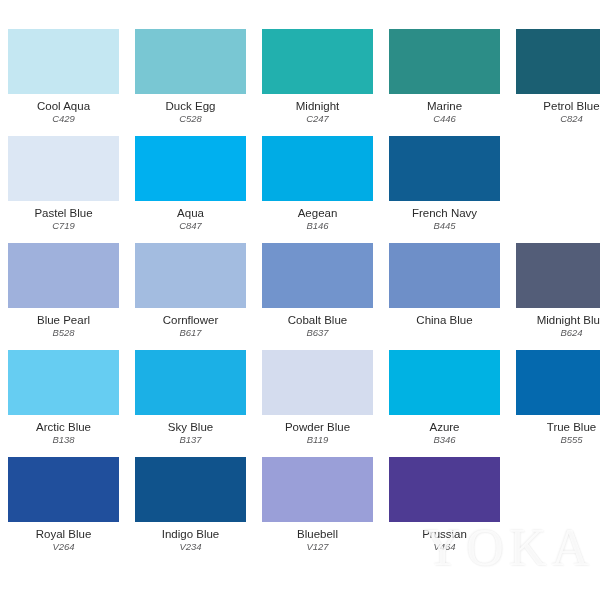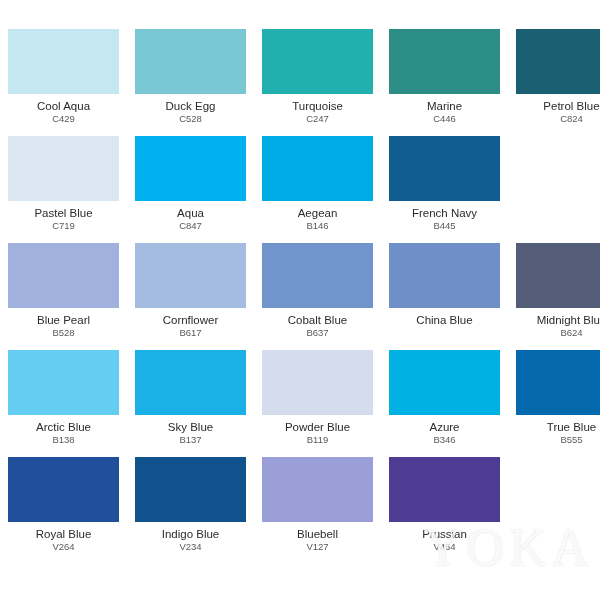--- a/index.html
+++ b/index.html
@@ -55,20 +55,21 @@
     white-space: nowrap;
     text-align: center;
   }
 
   .swatch-code {
     font-size: 9.5px;
     line-height: 12px;
     color: #59595b;
     text-align: left;
     white-space: nowrap;
+    font-style: italic;
   }
 
   
   #watermark {
     position: absolute;
     right: 6px;
     bottom: 26px;
     font-family: "Liberation Serif", serif;
     font-size: 52px;
     letter-spacing: 5px;
@@ -94,21 +95,21 @@
         <div class="swatch-name">Cool Aqua</div>
         <div class="swatch-code">C429</div>
       </div>
       <div class="swatch-cell">
         <div class="swatch-chip" style="background-color: rgb(121, 199, 211);"></div>
         <div class="swatch-name">Duck Egg</div>
         <div class="swatch-code">C528</div>
       </div>
       <div class="swatch-cell">
         <div class="swatch-chip" style="background-color: rgb(34, 176, 174);"></div>
-        <div class="swatch-name">Turquoise</div>
+        <div class="swatch-name">Midnight</div>
         <div class="swatch-code">C247</div>
       </div>
       <div class="swatch-cell">
         <div class="swatch-chip" style="background-color: rgb(44, 141, 135);"></div>
         <div class="swatch-name">Marine</div>
         <div class="swatch-code">C446</div>
       </div>
       <div class="swatch-cell">
         <div class="swatch-chip" style="background-color: rgb(27, 95, 114);"></div>
         <div class="swatch-name">Petrol Blue</div>

